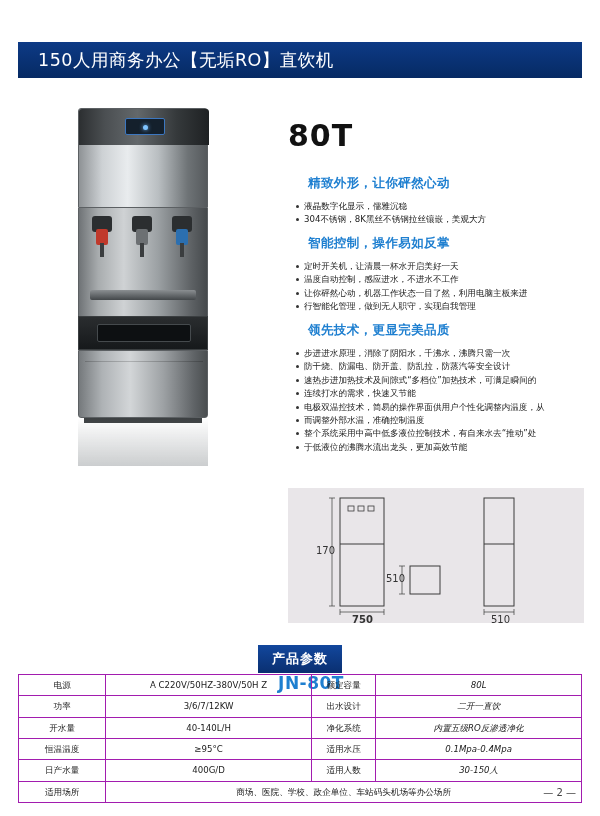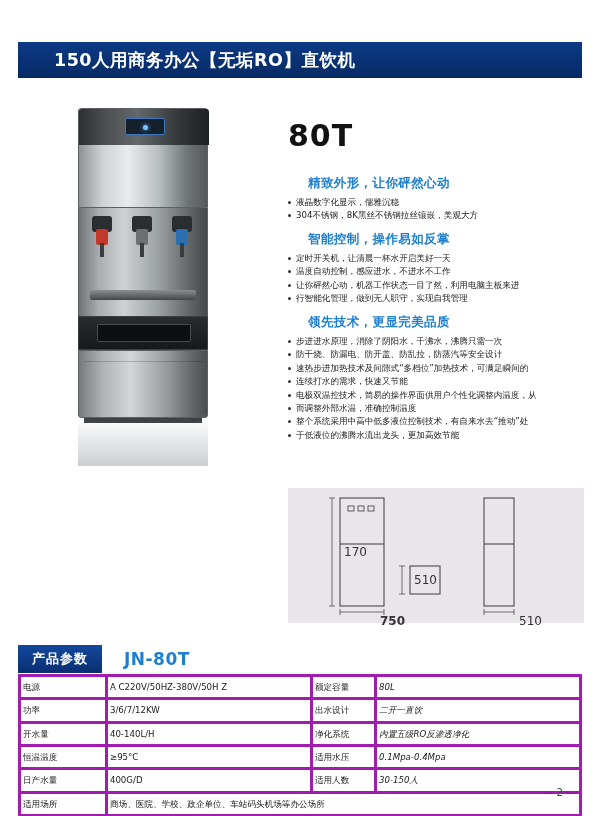--- a/index.html
+++ b/index.html
@@ -21,23 +21,23 @@
     position: absolute;
     left: 18px; top: 42px;
     width: 564px; height: 36px;
     background: #0b2f6b;
     background: linear-gradient(180deg,#0d3a86 0%, #062a63 100%);
     display: flex; align-items: center;
   }
   .header-bar .title {
     color: #ffffff;
     font-size: 17.5px;
-    font-weight: bold;
+    font-weight: normal;
     letter-spacing: 0.5px;
-    padding-left: 36px;
+    padding-left: 20px;
     white-space: nowrap;
   }
 
   
   .photo-area {
     position: absolute;
     left: 40px; top: 100px;
     width: 240px; height: 370px;
   }
   .machine {
@@ -155,21 +155,21 @@
   }
   .feat-block { margin-bottom: 9px; }
   .feat-head {
     color: #1e7fd0;
     font-size: 12.5px;
     font-weight: bold;
     margin-bottom: 4px;
     letter-spacing: 0.4px;
     margin-left: 20px;
   }
-  .feat-list { margin: 0; padding: 0; list-style: none; }
+  .feat-list { margin: 8px; padding: 0; list-style: none; }
   .feat-list li {
     position: relative;
     font-size: 8.6px;
     line-height: 1.45;
     color: #222;
     padding-left: 8px;
     margin-bottom: 1px;
   }
   .feat-list li::before {
     content: "";
@@ -182,32 +182,31 @@
 
   
   .dim-area {
     position: absolute;
     left: 288px; top: 488px;
     width: 296px; height: 135px;
     background: #e9e6e9;
   }
   .dim-label {
     position: absolute;
-    font-size: 12px;
+    font-size: 10px;
     color: #333;
     font-family: "DejaVu Sans", "Liberation Sans", sans-serif;
-    margin-left: 28px;
   }
 
   
   .spec-header {
     position: absolute;
     left: 18px; top: 645px;
     width: 564px; height: 28px;
-    display: flex; align-items: center;
+    display: flex; align-items: center; flex-direction: column;
   }
   .spec-tab {
     background: #0d3a86;
     background: linear-gradient(180deg,#12479d 0%, #0a2f70 100%);
     color: #fff;
     font-size: 13px;
     font-weight: bold;
     padding: 5px 14px;
     letter-spacing: 1px;
   }
@@ -220,23 +219,23 @@
   }
   table.spec {
     position: absolute;
     left: 18px; top: 674px;
     width: 564px;
     border-collapse: collapse;
     font-size: 8.6px;
     color: #1a1a1a;
   }
   table.spec td {
-    border: 3px solid #a21caf;
+    border: 1px solid #a21caf;
     height: 17px;
-    text-align: left;
+    text-align: center;
     padding: 5px 2px;
     line-height: 1.2;
   }
   table.spec td.k { width: 84px; background: #ffffff; }
   table.spec td.v { width: 198px; }
   table.spec td.k2 { width: 62px; }
   table.spec td.v2 { width: 198px; font-style: italic; }
   table.spec td.full { }
 
   .page-num {

